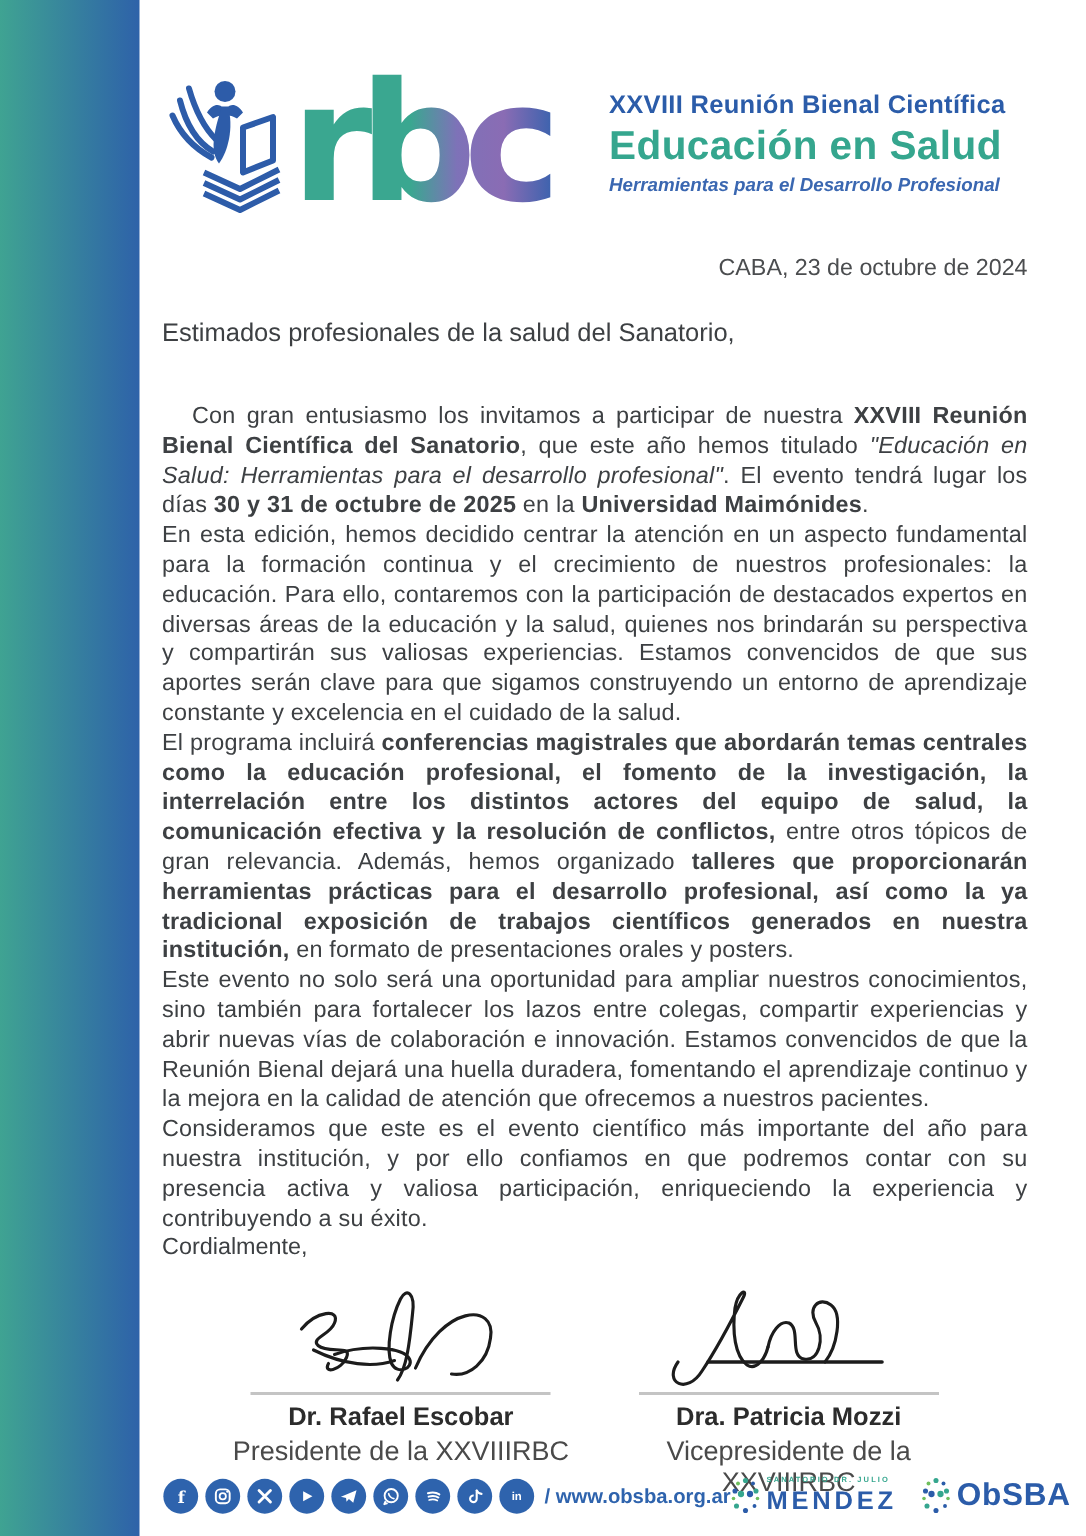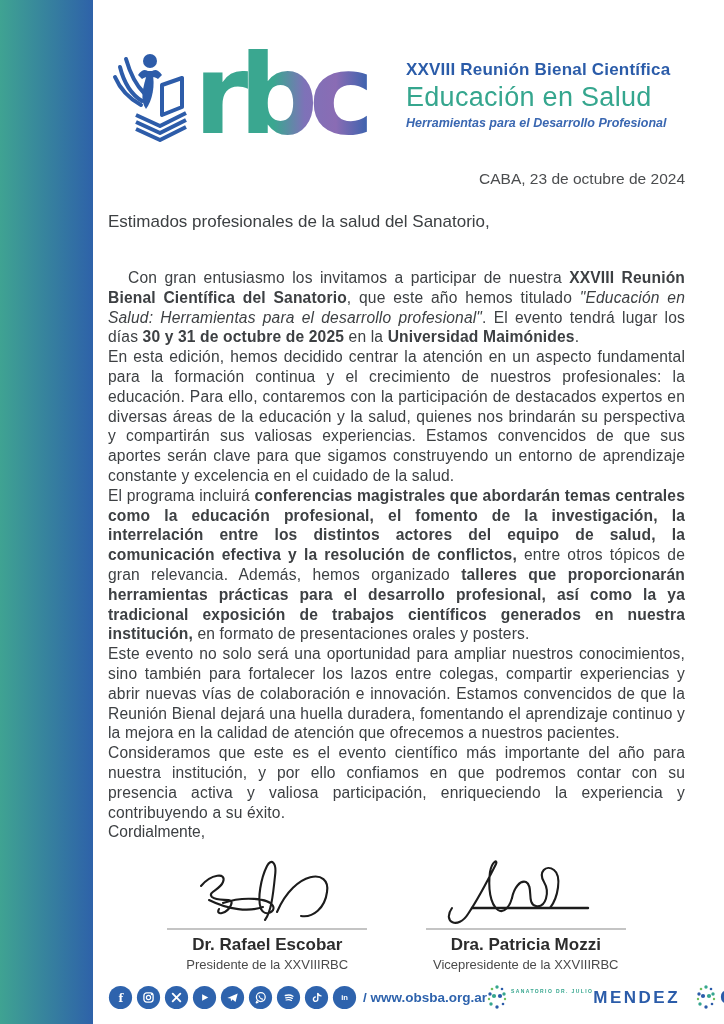--- a/index.html
+++ b/index.html
@@ -17,53 +17,53 @@
   }
   .content {
     position:absolute; left:93px; top:0; right:0; bottom:0;
     padding:36px 39px 0 15px;
   }
   
   header { display:flex; align-items:center; gap:6px; height:118px; }
   .logo-mark { flex:0 0 auto; }
   .header-text { margin-left:10px; width:278px; }
   .event-title { color:#2b5ca9; font-size:17px; font-weight:700; letter-spacing:0.2px; white-space:nowrap; }
-  .event-subtitle { color:#35a68e; font-size:27px; font-weight:400; letter-spacing:0.3px; margin-top:2px; white-space:nowrap; }
+  .event-subtitle { color:#35a68e; font-size:27px; font-weight:700; letter-spacing:0.3px; margin-top:2px; white-space:nowrap; }
   .event-tagline { color:#3a67b1; font-size:12.5px; font-weight:700; font-style:italic; margin-top:3px; white-space:nowrap; }
   
   .date-line { text-align:right; font-size:15.5px; color:#4b4d4f; margin-top:16px; }
   .salutation { font-size:17px; margin-top:24px; }
   .letter-body { margin-top:36px; }
   .letter-body p {
     font-size:15.6px; line-height:19.8px; letter-spacing:0.15px;
     text-align:justify; color:#3d4043;
   }
   .letter-body p.indent { text-indent:20px; }
   .seg-b  { font-weight:700; }
   .seg-sb { font-weight:600; }
   .seg-i  { font-style:italic; }
   .closing { font-size:15.6px; line-height:19.8px; }
   
   .signatures { display:flex; justify-content:space-around; margin-top:14px; padding:0 30px; }
   .sig-block { width:225px; text-align:center; }
   .sig-scribble { display:block; margin:0 auto -6px auto; }
   .sig-line { height:1.5px; background:#c4c4c4; width:200px; margin:0 auto 5px auto; }
   .sig-name { font-size:17px; font-weight:700; color:#2c2c2c; }
-  .sig-title { font-size:13px; color:#4a4a4a; margin-top:2px; }
+  .sig-title { font-size:18px; color:#4a4a4a; margin-top:2px; }
   
   footer {
     position:absolute; left:108px; right:20px; bottom:14px;
     display:flex; align-items:center;
   }
   .social-row { display:flex; align-items:center; gap:3px; }
   .social-row svg { display:block; }
   .website { color:#2e63ad; font-weight:700; font-size:13.5px; margin-left:6px; white-space:nowrap; }
   .footer-logos { margin-left:auto; display:flex; align-items:center; gap:16px; }
   .logo-mendez, .logo-obsba { display:flex; align-items:center; gap:4px; }
-  .mendez-text { display:flex; flex-direction:row; line-height:1; }
+  .mendez-text { display:flex; flex-direction:column; line-height:1; }
   .mendez-small { font-size:5px; color:#35a68e; letter-spacing:1.4px; font-weight:700; margin-bottom:2px; white-space:nowrap; }
   .mendez-main { font-size:17px; font-weight:700; color:#2b5ca9; letter-spacing:2.5px; }
   .obsba-text { font-size:21px; font-weight:700; color:#2b5ca9; letter-spacing:0.5px; }
 </style>
 </head>
 <body>
 
 <div class="gradient-bar"></div>
 
 <div class="content">

